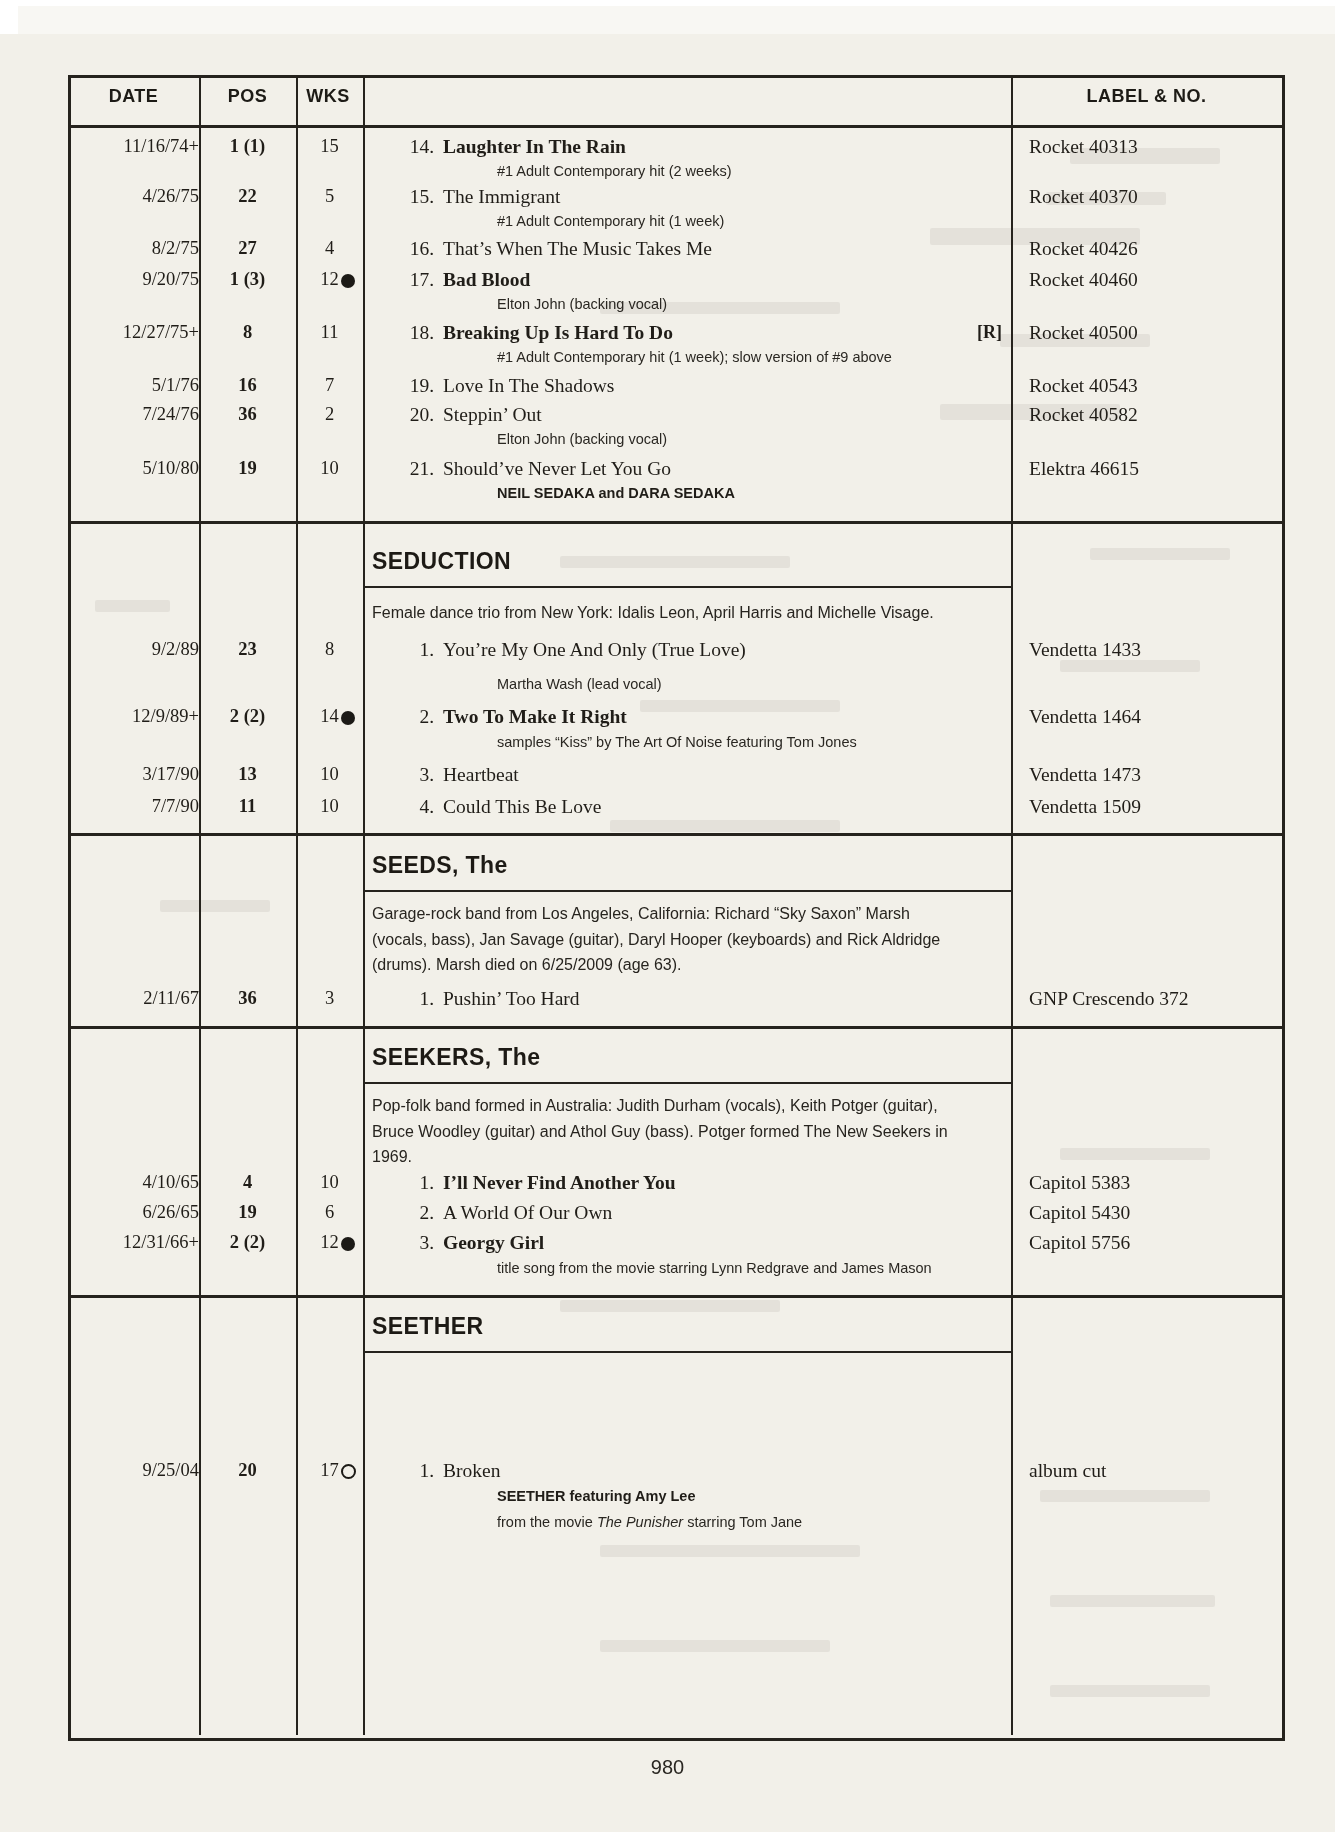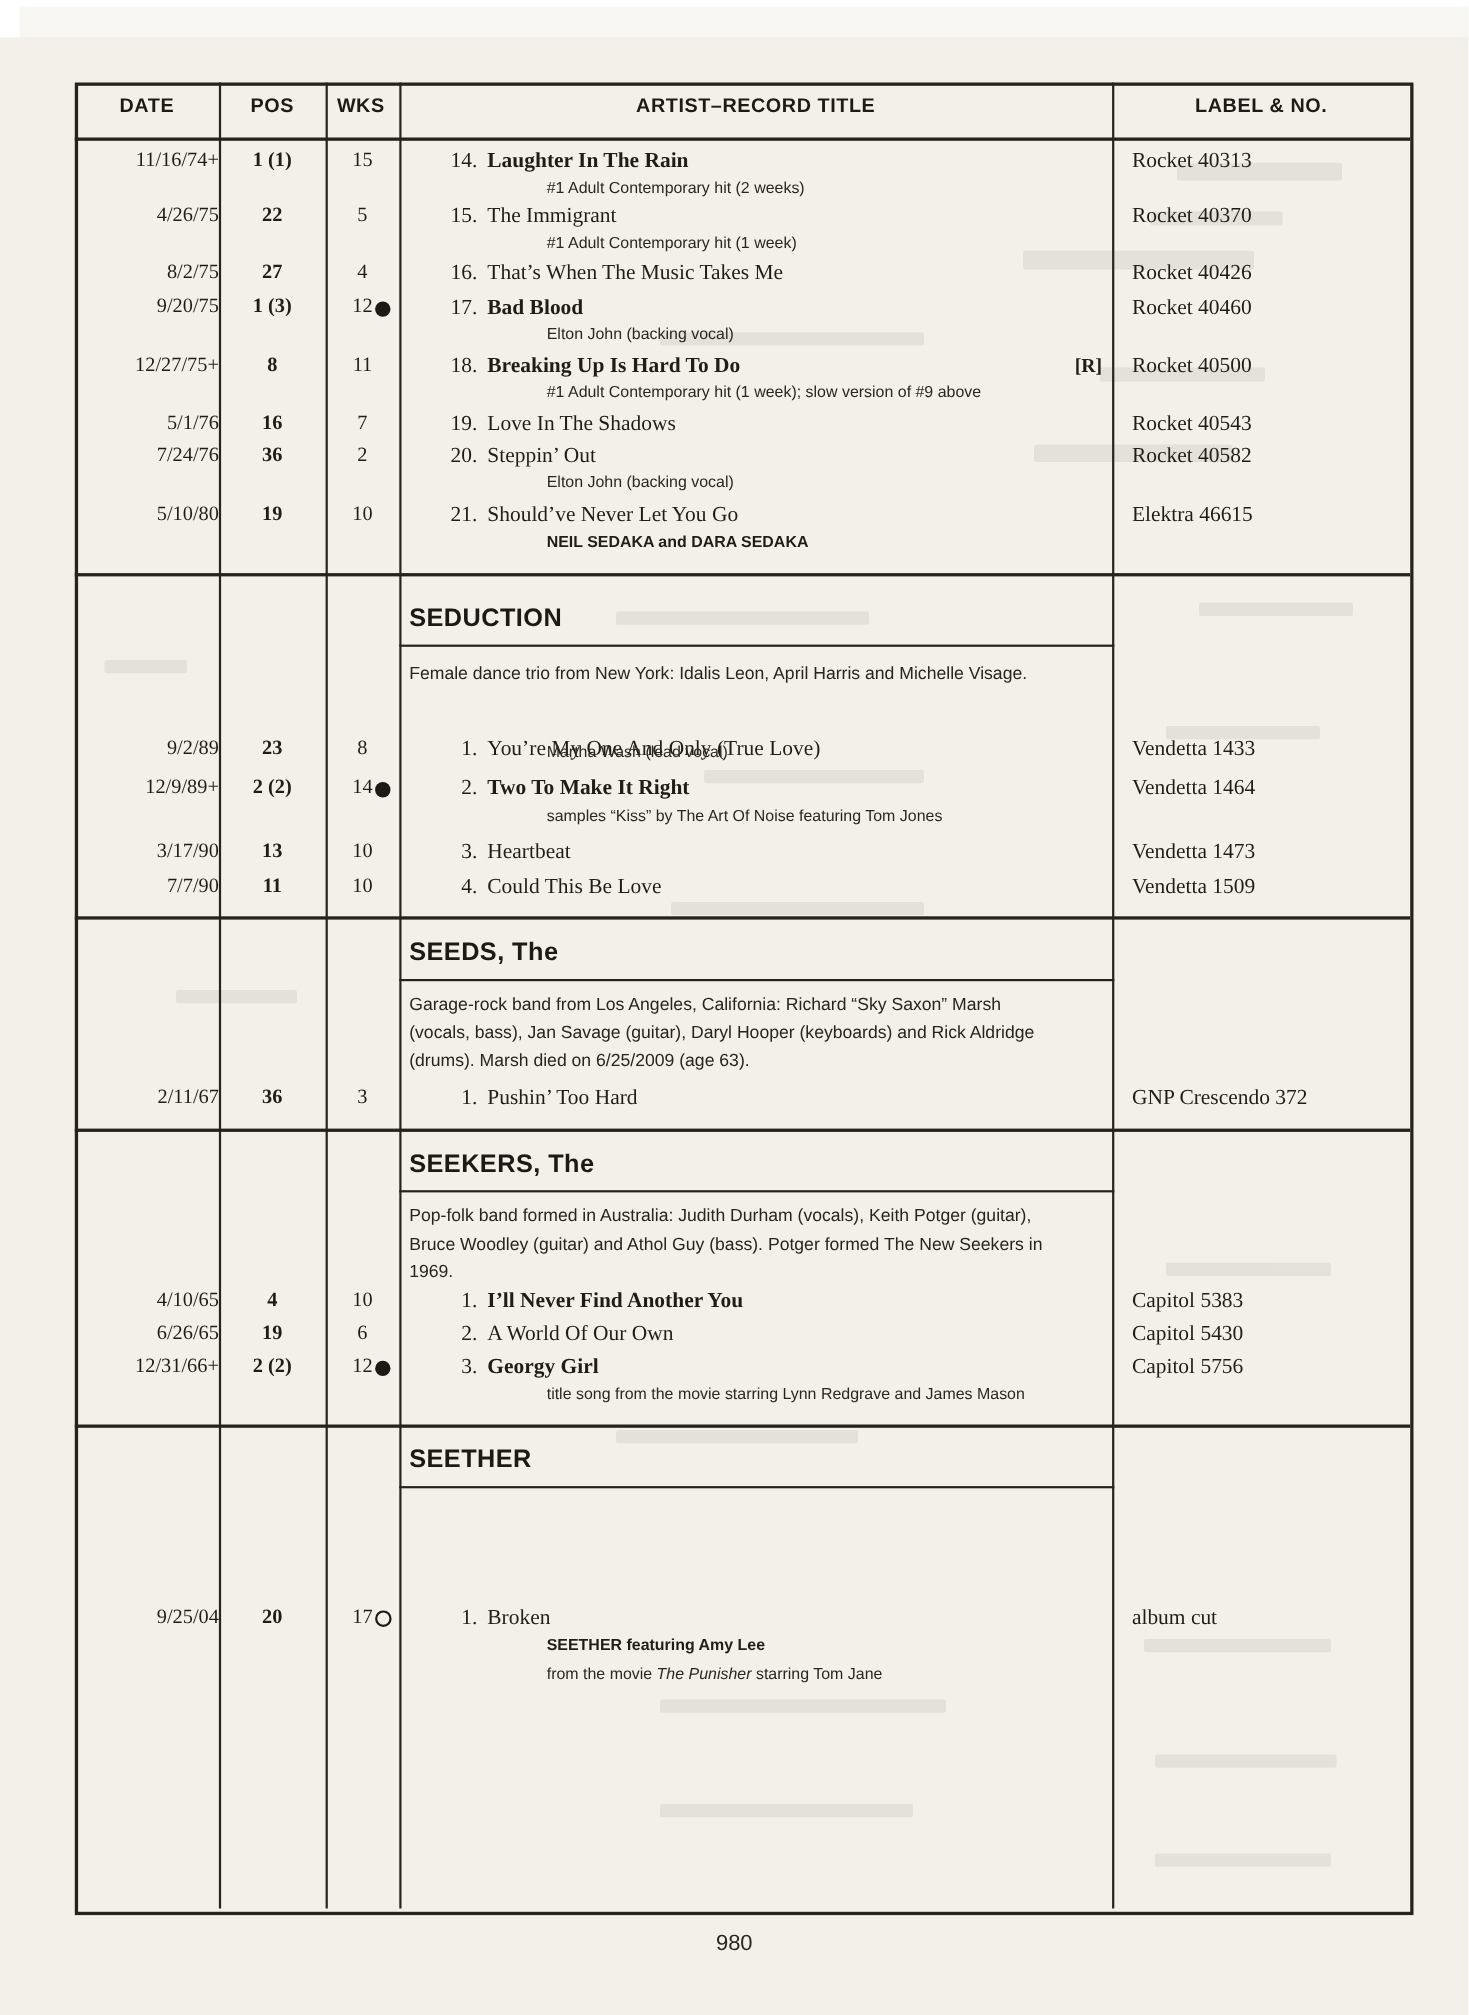--- a/index.html
+++ b/index.html
@@ -81,21 +81,20 @@
   <div class="frame"></div>
   <div class="vline" style="left:199px"></div>
   <div class="vline" style="left:296px"></div>
   <div class="vline" style="left:363px"></div>
   <div class="vline" style="left:1011px"></div>
   <div class="hline" style="top:125px;height:3px"></div>
 
   <div class="th" style="left:68px;width:131px">DATE</div>
   <div class="th" style="left:199px;width:97px">POS</div>
   <div class="th" style="left:296px;width:64px">WKS</div>
-  <div class="th" style="left:363px;width:648px">ARTIST–RECORD TITLE</div>
   <div class="th" style="left:1011px;width:271px">LABEL &amp; NO.</div>
 
   <div class="row" style="top:136px">
     <span class="c date">11/16/74+</span>
     <span class="c pos">1 (1)</span>
     <span class="c wks">15</span>
     <span class="c num">14.</span>
     <span class="c title b">Laughter In The Rain</span>
     <span class="c label">Rocket 40313</span>
   </div>
@@ -169,21 +168,21 @@
     <span class="c title">Should’ve Never Let You Go</span>
     <span class="c label">Elektra 46615</span>
   </div>
   <div class="credit" style="top:485px">NEIL SEDAKA and DARA SEDAKA</div>
 
   <div class="hline sep" style="top:521px"></div>
   <div class="artist-name" style="top:548px">SEDUCTION</div>
   <div class="artist-underline" style="top:586px"></div>
   <div class="bio" style="top:600px;width:660px">Female dance trio from New York: Idalis Leon, April Harris and Michelle Visage.</div>
 
-  <div class="row" style="top:670px">
+  <div class="row" style="top:639px">
     <span class="c date">9/2/89</span>
     <span class="c pos">23</span>
     <span class="c wks">8</span>
     <span class="c num">1.</span>
     <span class="c title">You’re My One And Only (True Love)</span>
     <span class="c label">Vendetta 1433</span>
   </div>
   <div class="note" style="top:676px">Martha Wash (lead vocal)</div>
 
   <div class="row" style="top:706px">

